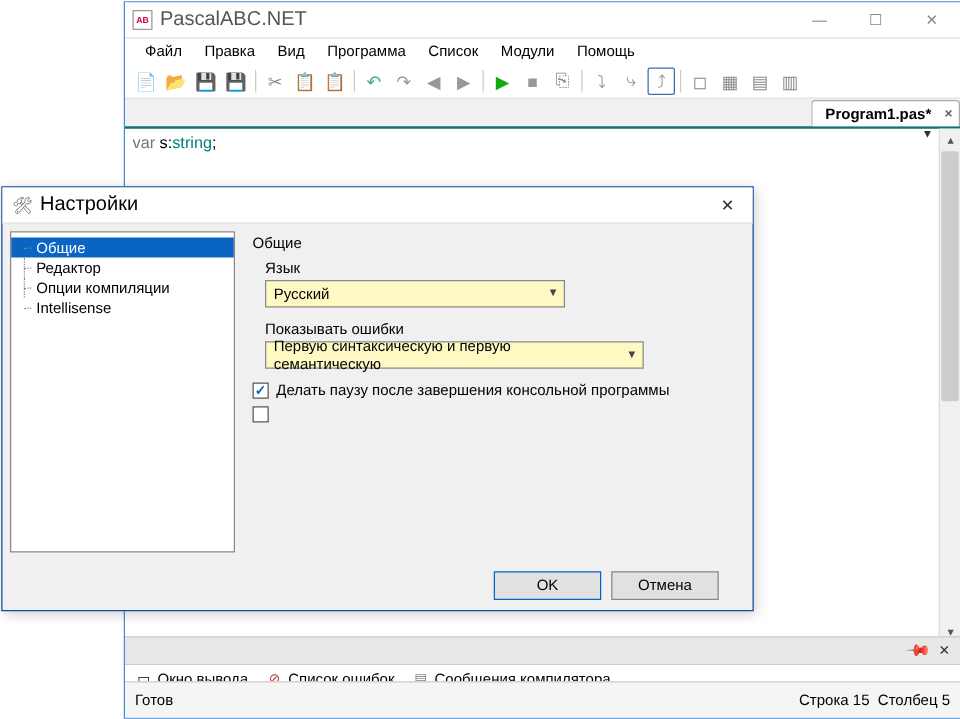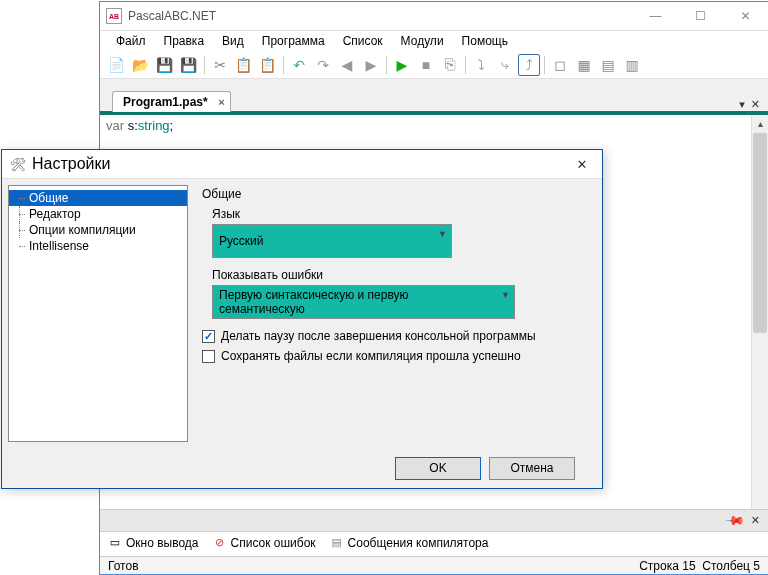--- a/index.html
+++ b/index.html
@@ -2,32 +2,32 @@
 <html><head>
 <meta charset="utf-8">
 <style>
   * { box-sizing: border-box; font-family: "Segoe UI", Tahoma, Arial, sans-serif; }
   html, body { margin: 0; padding: 0; width: 768px; height: 575px; background: #fff; overflow: hidden; }
   
   
   .app-window { position: absolute; left: 99px; top: 1px; width: 670px; height: 574px; background: #fff; border: 1px solid #4d8bd6; }
   .app-titlebar { height: 29px; background: #fff; border-bottom: 1px solid #e0e0e0; display: flex; align-items: center; padding-left: 6px; }
   .app-icon { width: 16px; height: 16px; margin-right: 6px; background: #fff; border: 1px solid #999; display: inline-flex; align-items: center; justify-content: center; font-size: 7px; font-weight: bold; color: #c03; }
-  .app-title { font-size: 12px; flex: 1; color: #555; }
+  .app-title { font-size: 16px; flex: 1; color: #555; }
   .win-btns { display: flex; height: 100%; }
   .win-btn { width: 45px; display: flex; align-items: center; justify-content: center; color: #888; font-size: 12px; }
   
   .menubar { height: 20px; display: flex; align-items: center; gap: 2px; padding: 0 8px; font-size: 12px; }
   .menubar span { padding: 2px 8px; }
   
   .toolbar { height: 28px; display: flex; align-items: center; gap: 2px; padding: 2px 6px; border-bottom: 1px solid #e0e0e0; }
   .tb-btn { width: 22px; height: 22px; display: flex; align-items: center; justify-content: center; font-size: 14px; border-radius: 2px; }
   .tb-sep { width: 1px; height: 18px; background: #ccc; margin: 0 2px; }
   
-  .tabbar { height: 36px; background: #f0f0f0; border-bottom: 4px solid #0f766e; display: flex; align-items: flex-end; position: relative; }
+  .tabbar { height: 24px; background: #f0f0f0; border-bottom: 2px solid #0f766e; display: flex; align-items: flex-end; position: relative; flex-direction: column; }
   .tab { background: #fff; border: 1px solid #aaa; border-bottom: none; border-radius: 3px 3px 0 0; padding: 3px 22px 3px 10px; font-size: 12px; position: relative; top: 1px; margin-left: 12px; font-weight: bold; }
   .tab-x { position: absolute; right: 5px; top: 4px; font-size: 11px; color: #666; }
   .tabbar-right { margin-left: auto; display: flex; gap: 6px; padding-right: 8px; font-size: 11px; color: #333; }
   
   .editor { position: relative; padding: 3px 6px; font-family: Consolas, "Courier New", monospace; font-size: 13px; height: calc(100% - 29px - 20px - 28px - 24px - 22px - 21px); overflow: hidden; }
   .kw { color: #737373; font-weight: normal; }
   .tp { color: #008080; }
   
   .scroll-track-v { position: absolute; right: 0; top: 0; width: 17px; bottom: 17px; background: #f0f0f0; border-left: 1px solid #ddd; }
   .scroll-track-h { position: absolute; left: 0; right: 17px; height: 17px; bottom: 0; background: #f0f0f0; border-top: 1px solid #ddd; }
@@ -37,42 +37,42 @@
   
   .editor-wrap { position: relative; height: calc(100% - 29px - 20px - 28px - 24px - 22px - 21px); }
   
   .panel-strip { position: absolute; bottom: 43px; left: 0; right: 0; height: 22px; background: #e8e8e8; border-top: 1px solid #ccc; display: flex; align-items: center; justify-content: flex-end; gap: 8px; padding-right: 8px; font-size: 11px; color: #333; }
   .pin-icon { font-size: 13px; transform: rotate(45deg); display: inline-block; }
   
   .bottom-tabs { position: absolute; bottom: 21px; left: 0; right: 0; height: 22px; border-top: 1px solid #ccc; display: flex; align-items: center; gap: 14px; padding: 0 8px; font-size: 12px; background: #fff; }
   .bt-item { display: flex; align-items: center; gap: 4px; }
   .bt-icon { width: 14px; height: 14px; display: inline-flex; align-items: center; justify-content: center; font-size: 11px; }
   
-  .statusbar { position: absolute; bottom: 0; left: 0; right: 0; height: 18px; background: #f5f5f5; border-top: 1px solid #ccc; display: flex; align-items: center; padding: 0 8px; font-size: 12px; }
+  .statusbar { position: absolute; bottom: 0; left: 0; right: 0; height: 29px; background: #f5f5f5; border-top: 1px solid #ccc; display: flex; align-items: center; padding: 0 8px; font-size: 12px; }
   .statusbar .right { margin-left: auto; }
   
   
   .dialog { position: absolute; left: 1px; top: 149px; width: 602px; height: 340px; background: #f0f0f0; border: 1px solid #0b4e9b; box-shadow: 2px 2px 10px rgba(0,0,0,0.2); z-index: 10; }
   .dlg-titlebar { height: 29px; background: #fff; border-bottom: 1px solid #e0e0e0; display: flex; align-items: center; padding-left: 8px; }
   .dlg-icon { width: 16px; height: 16px; margin-right: 6px; display: inline-flex; align-items: center; justify-content: center; font-size: 13px; color: #666; }
   .dlg-title { font-size: 16px; flex: 1; }
   .dlg-close { width: 40px; height: 100%; display: flex; align-items: center; justify-content: center; font-size: 13px; color: #333; }
   
   .dlg-body { display: flex; height: calc(100% - 29px - 40px); }
   .dlg-tree { width: 180px; background: #fff; border: 1px solid #888; margin: 6px 0 6px 6px; padding: 4px 0; }
   .tree-item { font-size: 12px; padding: 1px 4px 1px 20px; position: relative; }
   .tree-item.sel { background: #0a64c4; color: #fff; }
   .tree-line { position: absolute; left: 10px; top: 0; bottom: 0; border-left: 1px dotted #888; }
   .tree-dash { position: absolute; left: 10px; top: 50%; width: 6px; border-top: 1px dotted #888; }
   
   .dlg-content { flex: 1; padding: 8px 14px; font-size: 12px; }
   .sec-title { margin-bottom: 6px; }
   .form-row { margin: 4px 0 10px 10px; }
   .lbl { display: block; margin-bottom: 3px; }
-  .select { width: 240px; height: 34px; background: #14b8a6; border: 1px solid #8a8a8a; padding: 0 22px 0 6px; font-size: 12px; position: relative; display: flex; align-items: center; }
+  .select { width: 240px; height: 22px; background: #fef9c3; border: 1px solid #8a8a8a; padding: 0 22px 0 6px; font-size: 12px; position: relative; display: flex; align-items: center; }
   .select.wide { width: 303px; }
   .select-arrow { position: absolute; right: 4px; top: 4px; font-size: 9px; color: #444; }
   .chk-row { display: flex; align-items: center; gap: 6px; margin: 6px 0; }
   .chk { width: 13px; height: 13px; border: 1px solid #555; background: #fff; display: inline-flex; align-items: center; justify-content: center; font-size: 11px; color: #0063c6; font-weight: bold; }
   
   .dlg-footer { position: absolute; bottom: 0; left: 0; right: 15px; height: 40px; display: flex; align-items: center; justify-content: flex-end; gap: 8px; padding-right: 12px; }
   .btn { width: 86px; height: 23px; background: #e1e1e1; border: 1px solid #888; font-size: 12px; display: flex; align-items: center; justify-content: center; }
   .btn.primary { border: 1.5px solid #0a64c4; }
 </style>
 </head>
@@ -218,21 +218,20 @@
         </div>
       </div>
 
       <div class="chk-row">
         <span class="chk">✓</span>
         <span>Делать паузу после завершения консольной программы</span>
       </div>
 
       <div class="chk-row">
         <span class="chk"></span>
-        <span>Сохранять файлы если компиляция прошла успешно</span>
       </div>
     </div>
   </div>
 
   <div class="dlg-footer">
     <div class="btn primary">
         <span>OK</span>
       </div>
     <div class="btn">
         <span>Отмена</span>

